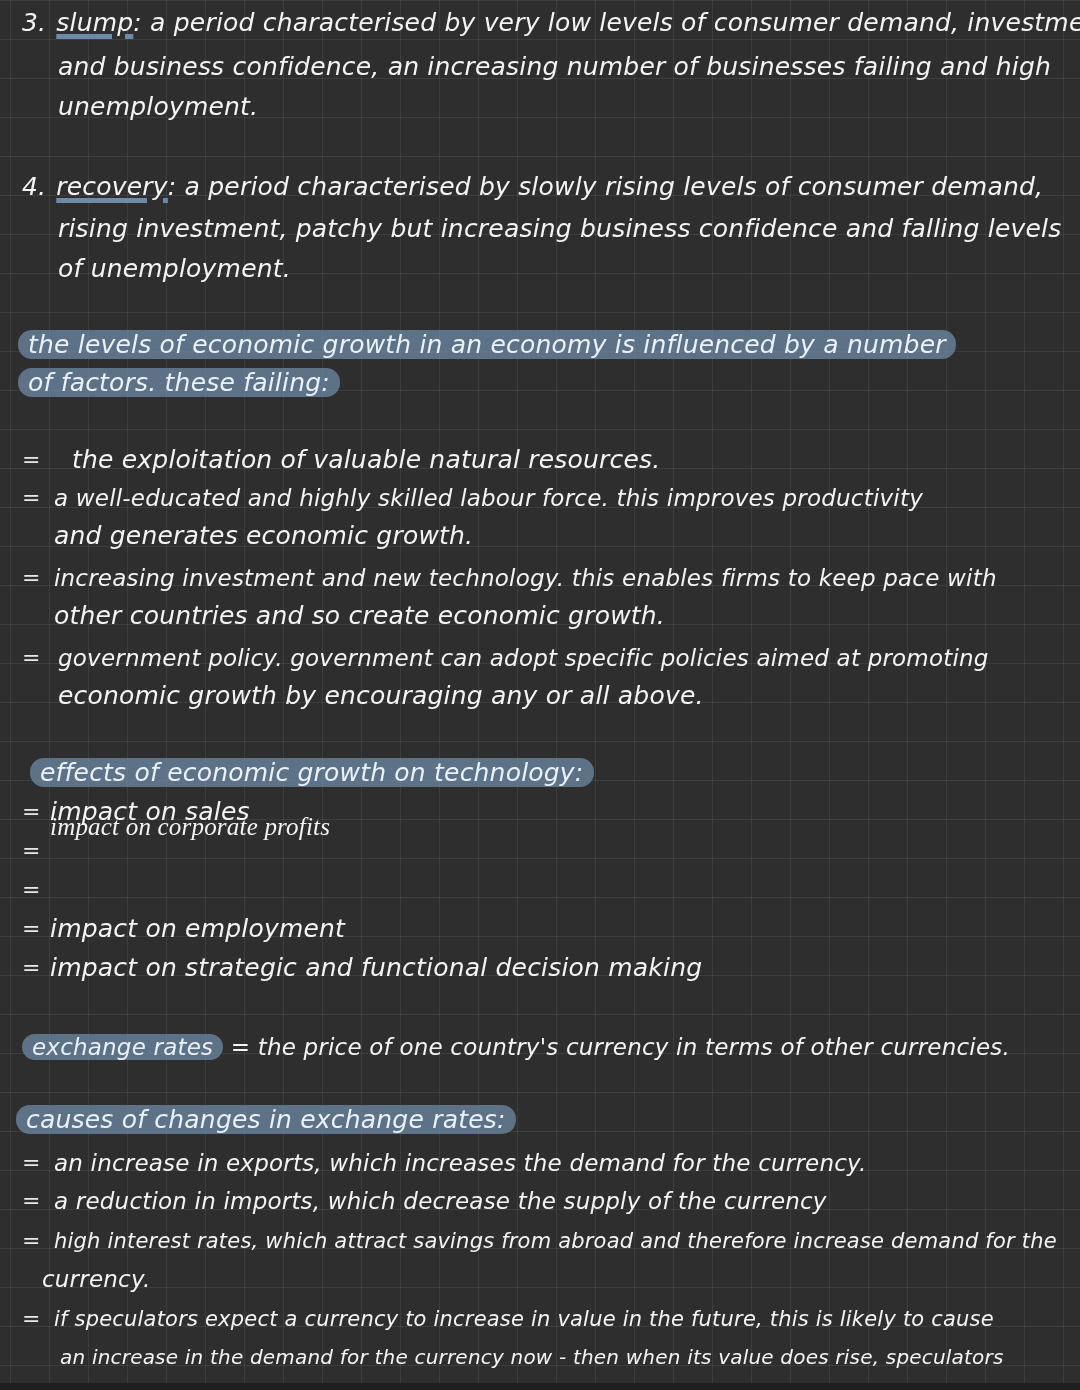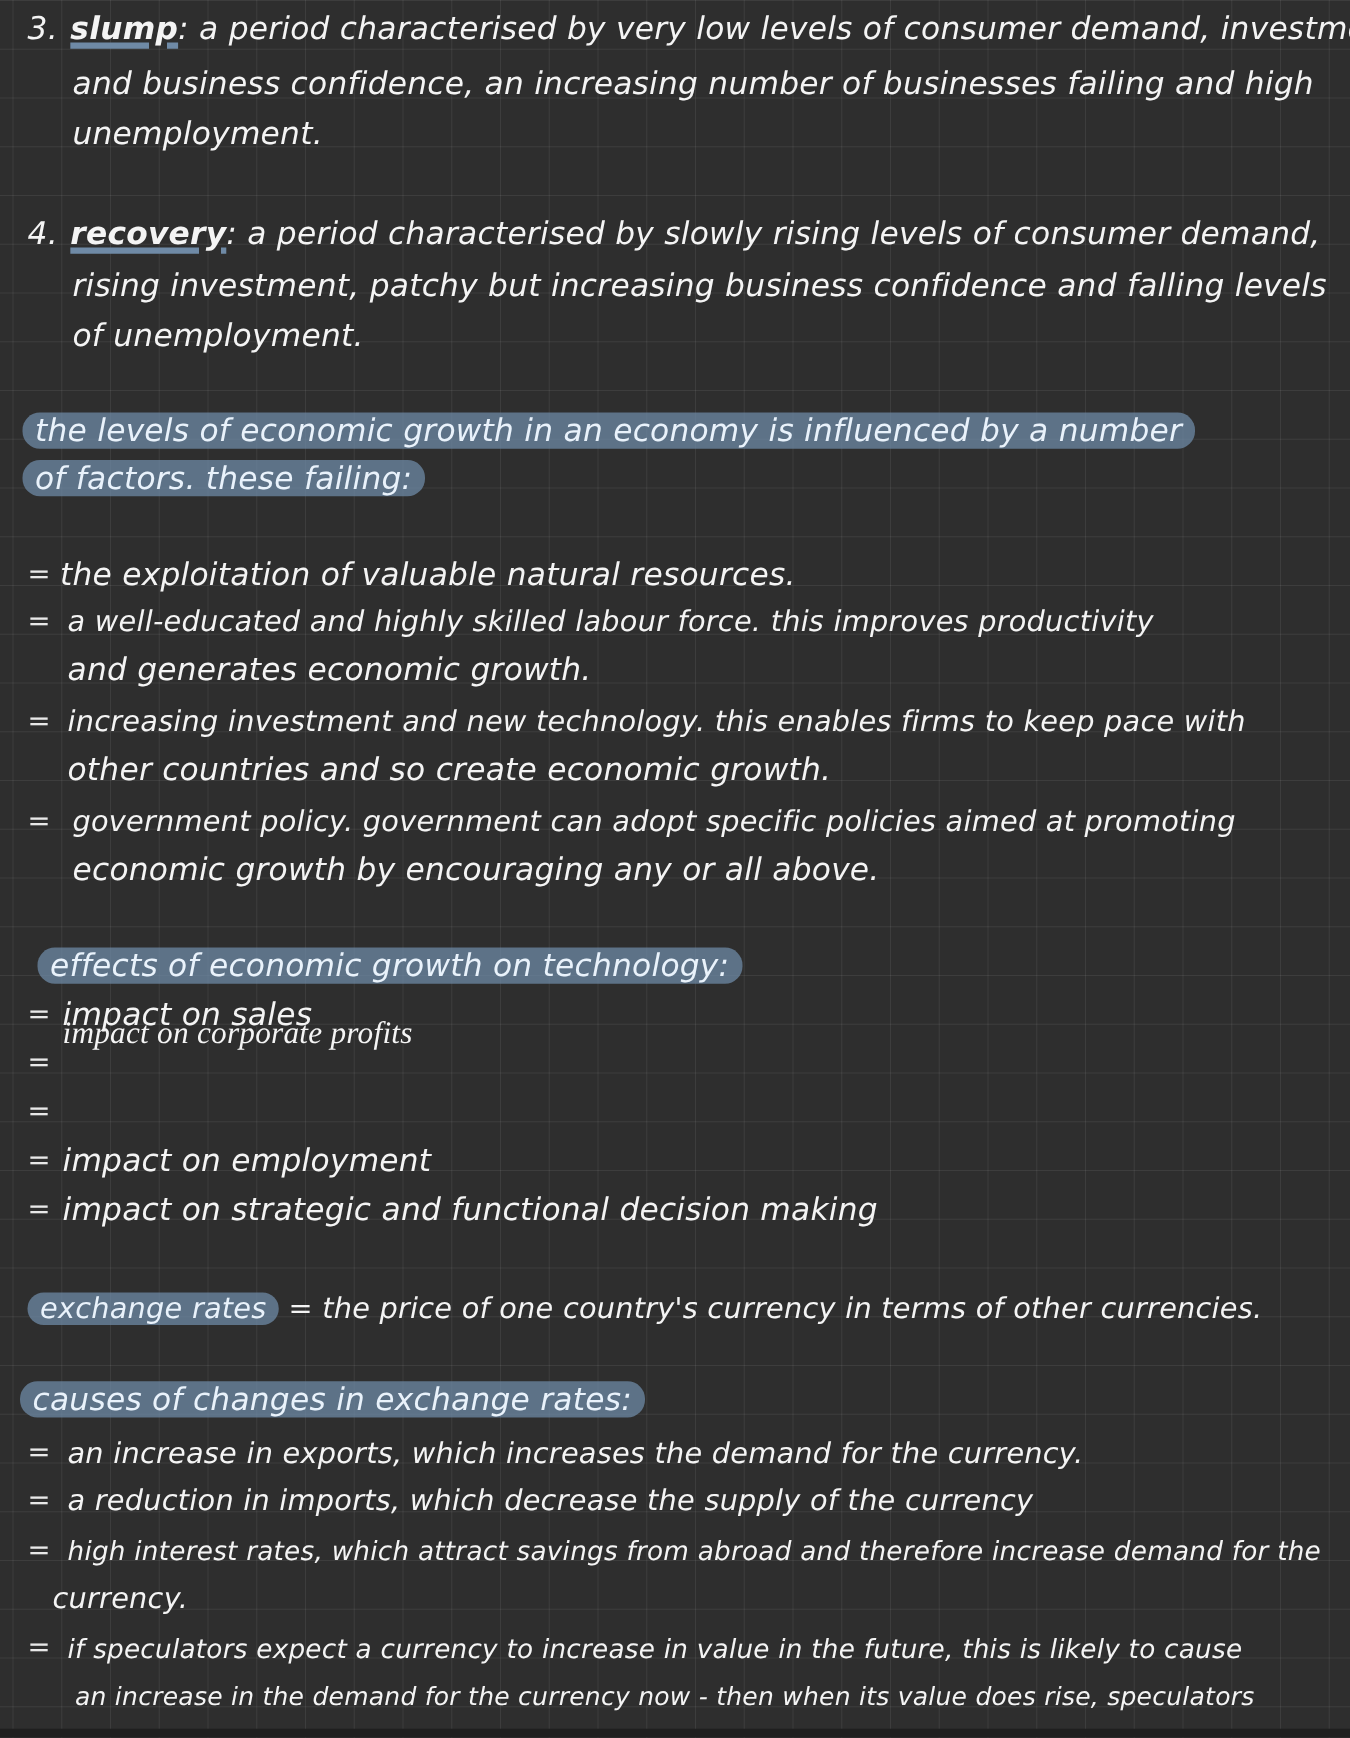--- a/index.html
+++ b/index.html
@@ -42,21 +42,20 @@
     transform-origin: left center;
   }
   .num {
     margin-right: 10px;
   }
   .term {
     text-decoration: underline;
     text-decoration-color: #6f8aa6;
     text-decoration-thickness: 5px;
     text-underline-offset: 3px;
-    font-weight: bold;
   }
   .hl {
     background: rgba(110, 138, 166, 0.75);
     border-radius: 14px;
     padding: 0 10px;
     box-decoration-break: clone;
     -webkit-box-decoration-break: clone;
     color: #e9f2fb;
   }
   .bullet {
@@ -86,21 +85,21 @@
   <div class="line" style="left:58px; top:254px;">of unemployment.</div>
 
   <div class="line" style="left:18px; top:330px;">
     <span class="hl">the levels of economic growth in an economy is influenced by a number</span>
   </div>
   <div class="line" style="left:18px; top:368px;">
     <span class="hl">of factors. these failing:</span>
   </div>
 
   <span class="bullet" style="left:22px; top:445px;">=</span>
-  <div class="line" style="left:48px; top:445px;font-style:italic;">the exploitation of valuable natural resources.</div>
+  <div class="line" style="left:72px; top:445px;font-style:italic;">the exploitation of valuable natural resources.</div>
 
   <span class="bullet" style="left:22px; top:483px;">=</span>
   <div class="line sm" style="left:54px; top:483px;">a well-educated and highly skilled labour force. this improves productivity</div>
   <div class="line" style="left:54px; top:521px;">and generates economic growth.</div>
 
   <span class="bullet" style="left:22px; top:563px;">=</span>
   <div class="line sm" style="left:54px; top:563px;">increasing investment and new technology. this enables firms to keep pace with</div>
   <div class="line" style="left:54px; top:601px;">other countries and so create economic growth.</div>
 
   <span class="bullet" style="left:22px; top:643px;">=</span>

